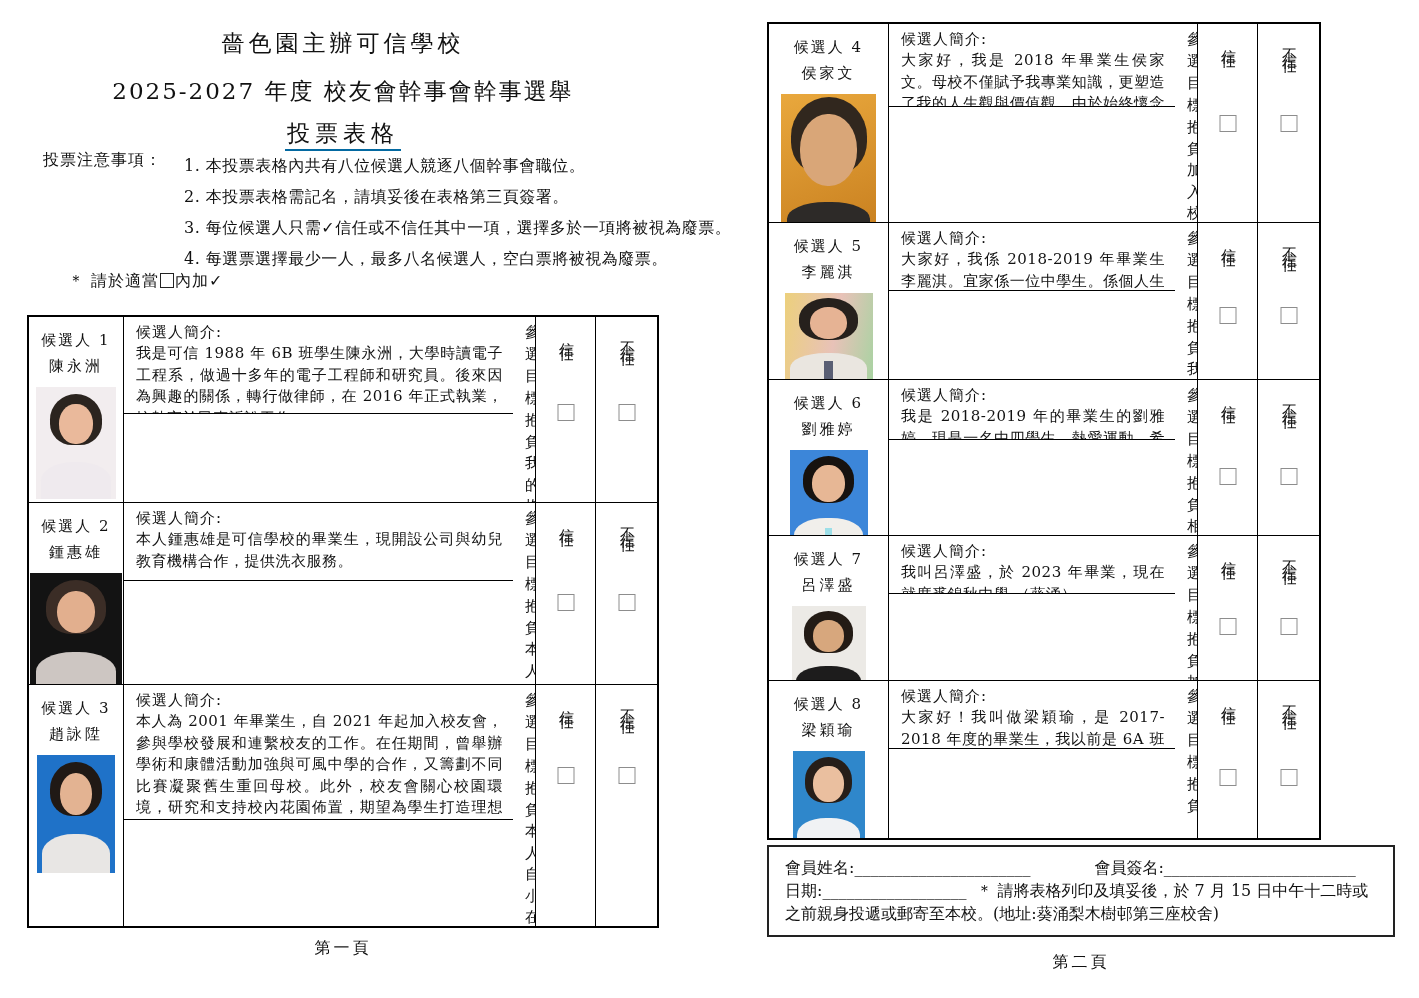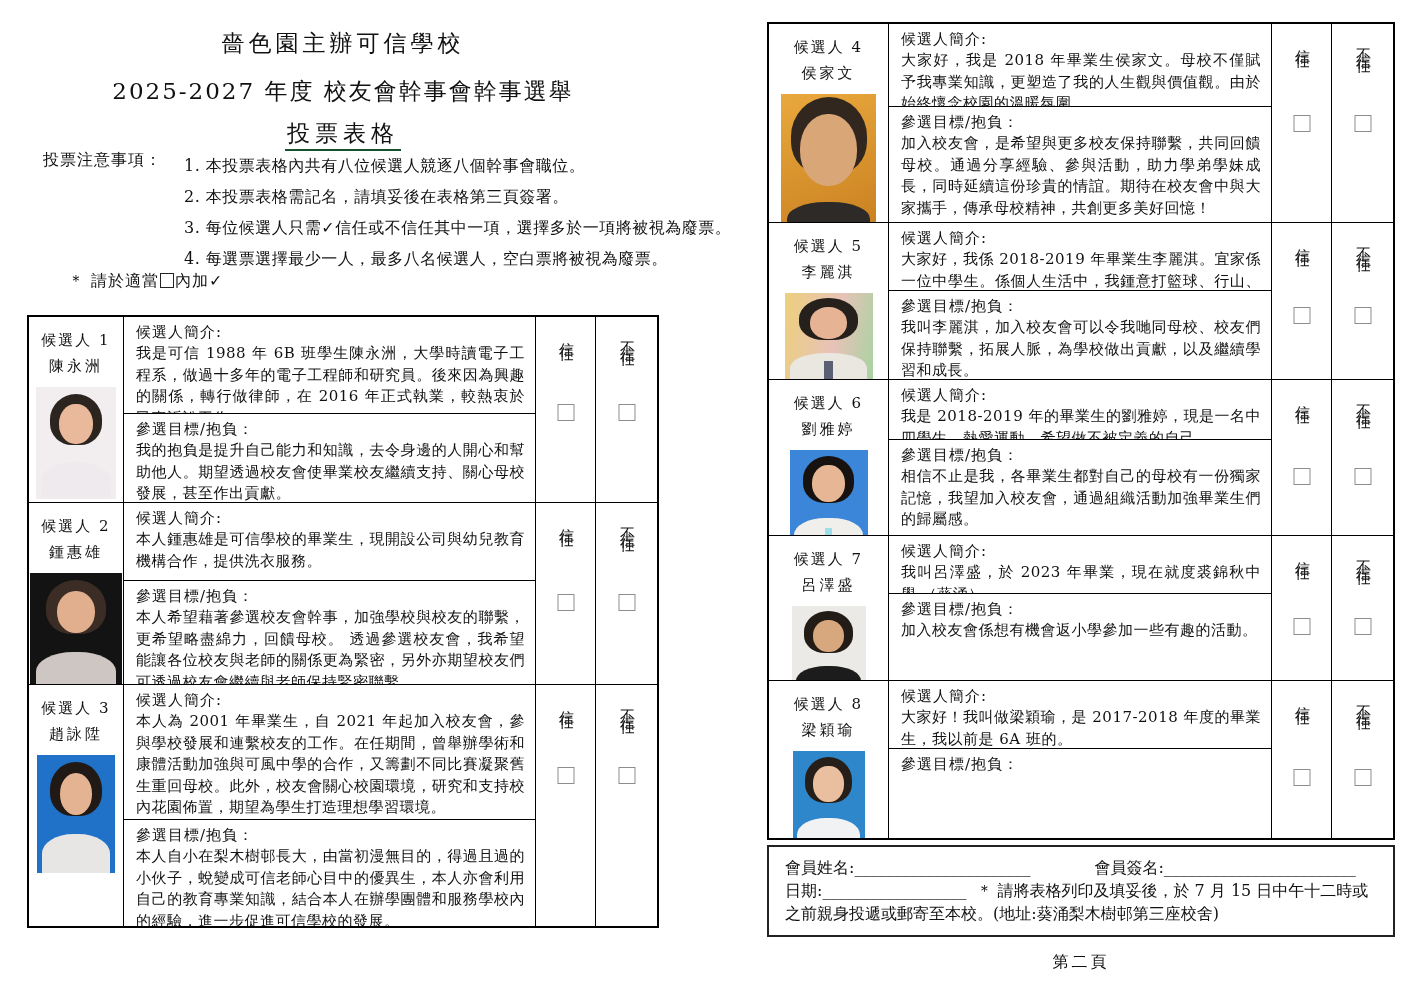--- a/index.html
+++ b/index.html
@@ -7,48 +7,48 @@
               font-family:"DejaVu Serif","Liberation Serif",serif; color:#111; }
   .page { position:absolute; top:0; height:998px; }
   #page1 { left:27px;  width:632px; }
   #page2 { left:767px; width:628px; }
 
   
   .doc-h { position:absolute; width:100%; text-align:center; font-weight:normal; }
   .h-school   { top:28px;  font-size:23px; letter-spacing:4px; }
   .h-election { top:76px;  font-size:23px; letter-spacing:2px; }
   .h-form     { top:118px; font-size:23px; letter-spacing:5px; }
-  .h-form span{ border-bottom:2px solid #14532d; padding:0 2px 3px 2px; }
+  .h-form span{ border-bottom:2px solid #0369a1; padding:0 2px 3px 2px; }
 
   .instructions { position:absolute; top:150px; left:16px; width:700px; display:flex; }
   .inst-label { font-size:16px; letter-spacing:1px; white-space:nowrap; }
   .inst-items { margin-left:22px; }
   .inst-item  { font-size:16px; line-height:31px; white-space:nowrap; letter-spacing:0.5px; }
 
   .tick-note { position:absolute; top:271px; left:41px; font-size:16px; letter-spacing:1px; }
   .inline-box { display:inline-block; width:14px; height:15px; border:1.4px solid #222;
                 vertical-align:-2px; margin:0 1px; }
 
   
   .vtable { position:absolute; left:0; border:2px solid #000; background:#fff; }
   #p1-rows { top:315px; width:632px; }
-  #p2-rows { top:22px;  width:628px; }
+  #p2-rows { top:22px;  width:554px; }
 
   .cand-row { display:flex; border-top:1.5px solid #000; overflow:hidden; }
   .cand-row:first-child { border-top:none; }
   .cell { border-left:1.5px solid #000; overflow:hidden; }
   .cell:first-child { border-left:none; }
 
   .cell-name { flex:0 0 auto; text-align:center; padding-top:11px; }
   #p1-rows .cell-name { width:94px; }
   #p2-rows .cell-name { width:119px; }
   .cand-num  { font-size:15px; letter-spacing:2px; line-height:24px; }
   .cand-name { font-size:15px; letter-spacing:3px; line-height:24px; margin-top:2px; }
 
-  .cell-desc { flex:1 1 auto; display:flex; flex-direction:column; }
+  .cell-desc { flex:1 1 auto; display:flex; flex-direction:row; }
   .cell-intro { border-bottom:1.5px solid #000; }
   .cell-goal  { flex:1; }
   .cell-intro, .cell-goal { padding:4px 10px 2px 12px; overflow:hidden; }
   .sec-label { font-size:15px; line-height:22px; letter-spacing:1px; }
   .sec-text  { font-size:15px; line-height:21.5px; text-align:justify; letter-spacing:0.5px; }
 
   .cell-trust { flex:0 0 auto; position:relative; }
   #p1-rows .cell-trust.t1 { width:60px; }
   #p1-rows .cell-trust.t2 { width:62px; }
   #p2-rows .cell-trust.t1 { width:60px; }
@@ -196,20 +196,21 @@
       <div class="vlabel">信任</div>
       <div class="cbox" style="top: 34%;"></div>
     </div>
     <div class="cell cell-trust t2">
       <div class="vlabel">不信任</div>
       <div class="cbox" style="top: 34%;"></div>
     </div>
   </div>
 </div>
 
+  <div class="page-footer">第一頁</div>
 </div>
 
 <div class="page" id="page2">
   <div class="vtable" id="p2-rows">
   <div class="cand-row" style="height: 198px;">
     <div class="cell cell-name">
       <div class="cand-num">候選人 4</div>
       <div class="cand-name">侯家文</div>
       <div class="photo closeup" style="width: 95px; height: 140px; background: linear-gradient(160deg, rgb(233, 168, 61), rgb(200, 127, 31)); --hair: #31271e; --skin: #d9a678; --shirt: #2d2a28;">
         <div class="p-hair"></div>

